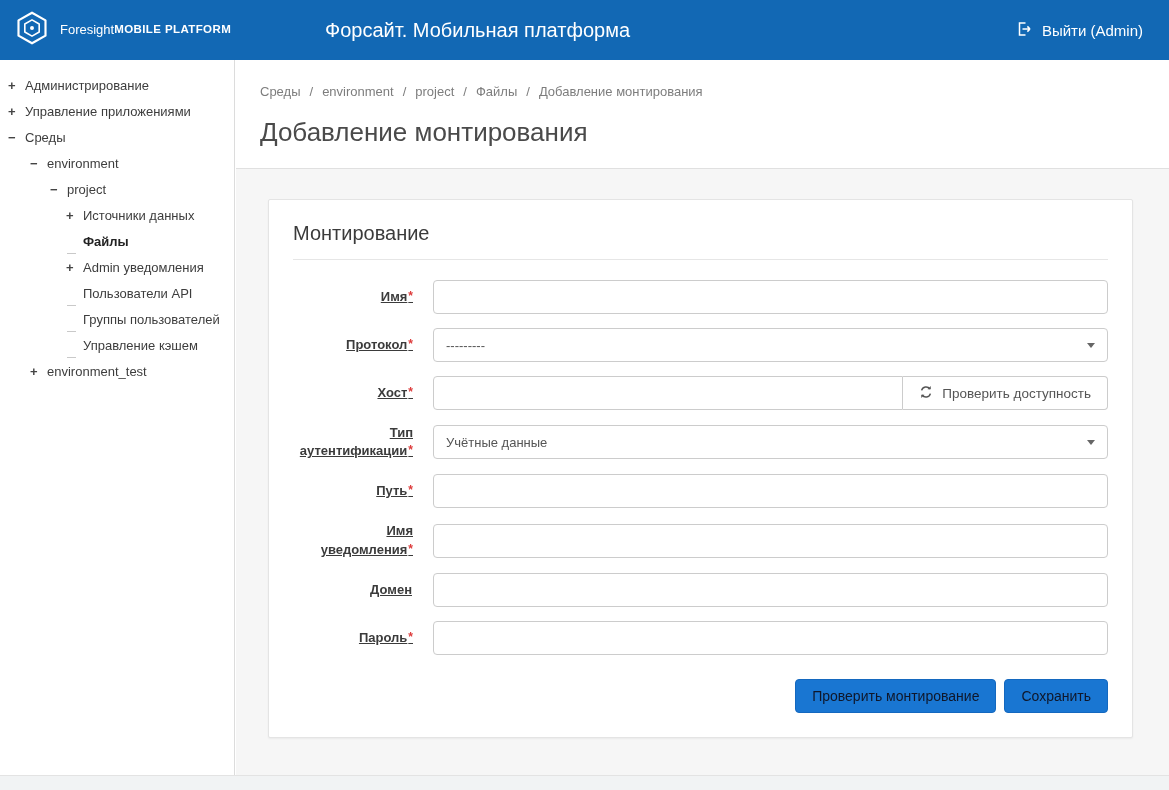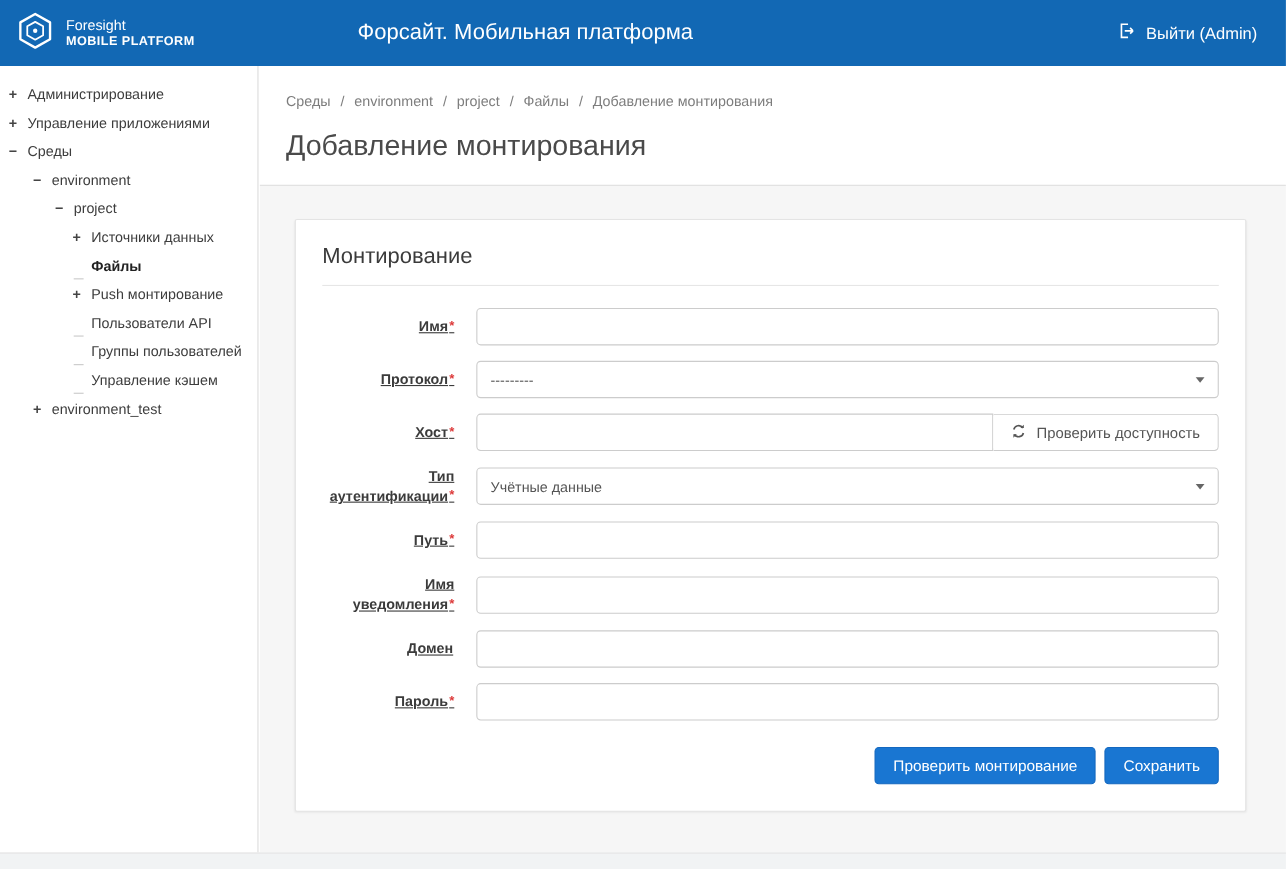--- a/index.html
+++ b/index.html
@@ -11,21 +11,21 @@
     background: #fff;
   }
 
   
   .header {
     position: absolute; top:0; left:0; width:100%; height:60px;
     background:#1268b4; color:#fff;
     display:flex; align-items:center;
   }
   .logo { display:flex; align-items:center; gap:10px; padding-left:14px; width:235px; flex:none; }
-  .logo-text { display:flex; flex-direction:column; line-height:1.25; }
+  .logo-text { display:flex; flex-direction:row; line-height:1.25; }
   .logo-l1 { font-size:13px; }
   .logo-l2 { font-size:11.5px; font-weight:bold; letter-spacing:.4px; }
   .header-title { position:absolute; left:325px; top:50%; transform:translateY(-50%); font-size:20px; }
   .logout { margin-left:auto; margin-right:26px; display:flex; align-items:center; gap:9px; font-size:15px; cursor:pointer; }
 
   
   .sidebar {
     position:absolute; top:60px; left:0; width:235px; bottom:15px;
     background:#fff; border-right:1px solid #dcdcdc; padding-top:12px;
     overflow:hidden;
@@ -74,21 +74,21 @@
   .input-group .text-input { border-radius:4px 0 0 4px; }
   .append-btn {
     flex:none; display:flex; align-items:center; gap:9px;
     border:1px solid #ccc; border-left:none; border-radius:0 4px 4px 0;
     background:#fff; padding:0 16px; height:34px;
     font-size:13.5px; color:#555; cursor:pointer; font-family:inherit;
   }
   .actions { display:flex; justify-content:flex-end; gap:8px; margin-top:24px; }
   .btn-primary {
     height:34px; padding:0 16px; background:#1976d2; border:1px solid #1468bf;
-    border-radius:4px; color:#ffffff; font-size:14px; cursor:pointer; font-family:inherit;
+    border-radius:4px; color:#0f172a; font-size:14px; cursor:pointer; font-family:inherit;
   }
 
   
   .hscroll { position:absolute; left:0; bottom:0; width:100%; height:15px; background:#f1f3f4; border-top:1px solid #e3e3e3; }
 </style>
 </head>
 <body>
 
 <div class="header">
   <div class="logo">
@@ -140,21 +140,21 @@
   <div class="tree-item lvl-3">
     <span class="expander">+</span>
     <span class="tree-label">Источники данных</span>
   </div>
   <div class="tree-item lvl-3 leaf selected">
     <span class="expander"></span>
     <span class="tree-label">Файлы</span>
   </div>
   <div class="tree-item lvl-3">
     <span class="expander">+</span>
-    <span class="tree-label">Push монтирование</span>
+    <span class="tree-label">Admin уведомления</span>
   </div>
   <div class="tree-item lvl-3 leaf">
     <span class="expander"></span>
     <span class="tree-label">Пользователи API</span>
   </div>
   <div class="tree-item lvl-3 leaf">
     <span class="expander"></span>
     <span class="tree-label">Группы пользователей</span>
   </div>
   <div class="tree-item lvl-3 leaf">

